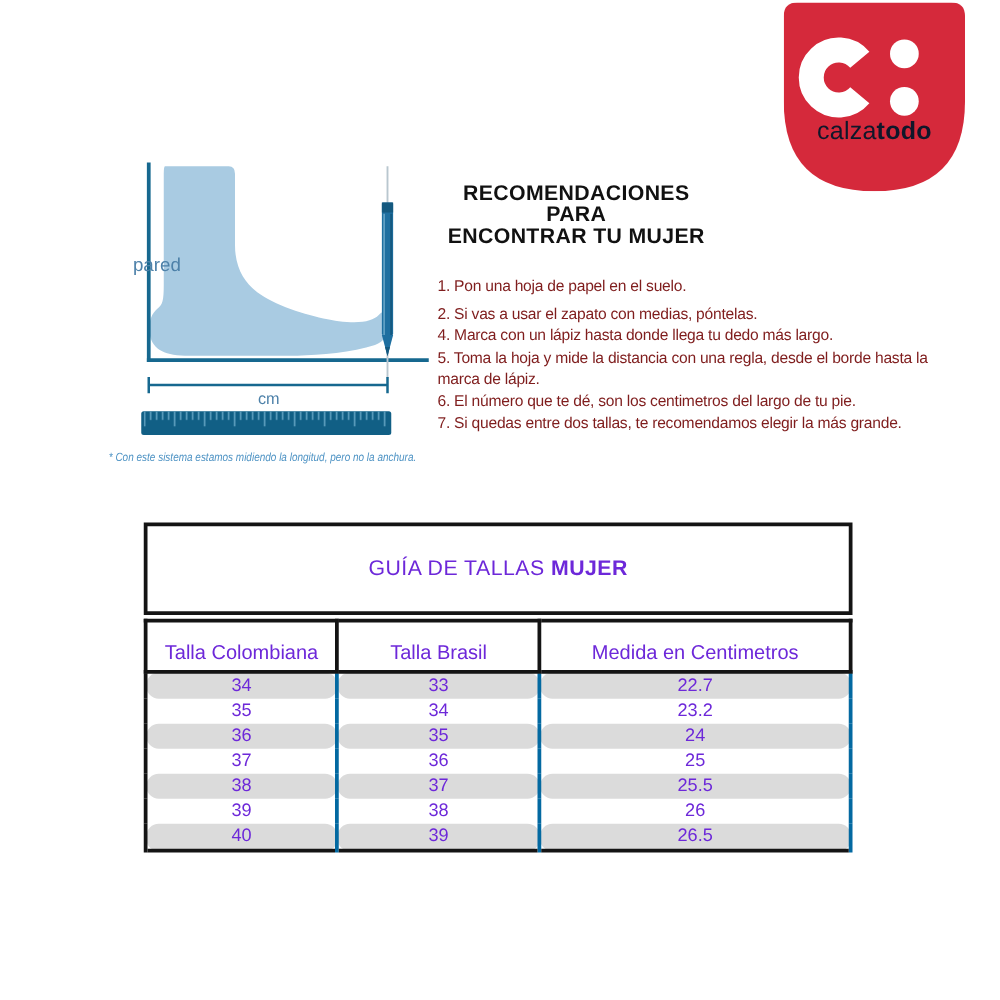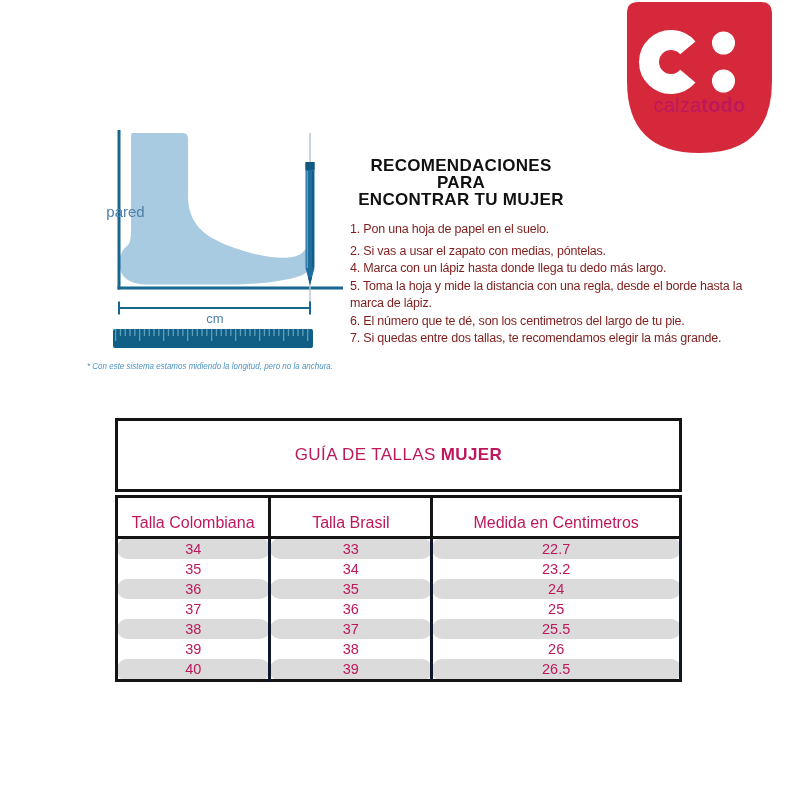--- a/index.html
+++ b/index.html
@@ -5,54 +5,54 @@
   html,body{margin:0;padding:0;}
   body{
     width:800px;height:800px;position:relative;background:#ffffff;
     font-family:"Liberation Sans", sans-serif;color:#1c1c1c;overflow:hidden;
   }
   
   .badge{position:absolute;left:627px;top:2px;width:145px;height:151px;}
   .badge svg{display:block;}
   .brand-text{
     position:absolute;left:0;top:92px;width:100%;text-align:center;
-    color:#be185d;font-size:20px;letter-spacing:.2px;
+    color:#0f172a;font-size:20px;letter-spacing:.2px;
   }
   .brand-text .bold{font-weight:bold;}
   
   .diagram{position:absolute;left:60px;top:124px;width:300px;height:262px;}
   .diagram svg{display:block;font-family:inherit;}
   
   .reco-title{
-    position:absolute;left:350px;top:157px;width:222px;
+    position:absolute;left:350px;top:146px;width:222px;
     font-weight:bold;font-size:17px;line-height:17px;letter-spacing:.3px;
     text-align:center;color:#111;
   }
   .reco-steps{position:absolute;left:350px;top:221px;width:400px;
     font-size:12.5px;line-height:17.5px;letter-spacing:-.2px;color:#7f1d1d;}
   .reco-steps p{margin:0;}
   .reco-steps p:first-child{margin-bottom:4px;}
   
-  .size-table{position:absolute;left:115px;top:418px;width:567px;color:#be185d;}
+  .size-table{position:absolute;left:115px;top:418px;width:567px;color:#6d28d9;}
   .table-title{
     border:3px solid #141414;height:68px;display:flex;align-items:center;
     justify-content:center;font-size:17px;letter-spacing:.4px;
   }
   .table-title .tt-bold{font-weight:bold;margin-left:5px;}
   .size-table table{
     width:100%;margin-top:3px;border-collapse:collapse;table-layout:fixed;
     border:3px solid #141414;
   }
   .size-table th{
     border:3px solid #141414;font-weight:normal;font-size:16px;
     height:22px;padding:14px 0 2px;text-align:center;background:#fff;
   }
   .size-table td{
     height:20px;line-height:20px;font-size:14.5px;text-align:center;padding:0;
-    border-left:3px solid #141414;border-right:3px solid #0f172a;border-radius:10px;
+    border-left:3px solid #141414;border-right:3px solid #0369a1;border-radius:10px;
   }
   .size-table tbody tr:nth-child(odd) td{background:#DBDBDB;}
 </style>
 </head>
 <body>
 
 <div class="badge">
   <svg width="145" height="151" viewBox="0 0 145 151">
     <path d="M 0 11 Q 0 0 11 0 L 134 0 Q 145 0 145 11 L 145 79 Q 145 151 72.5 151 Q 0 151 0 79 Z" fill="#D5293B"></path>
     <path d="M 60.85 45.86 A 22 22 0 1 0 60.85 74.14" fill="none" stroke="#ffffff" stroke-width="20"></path>

